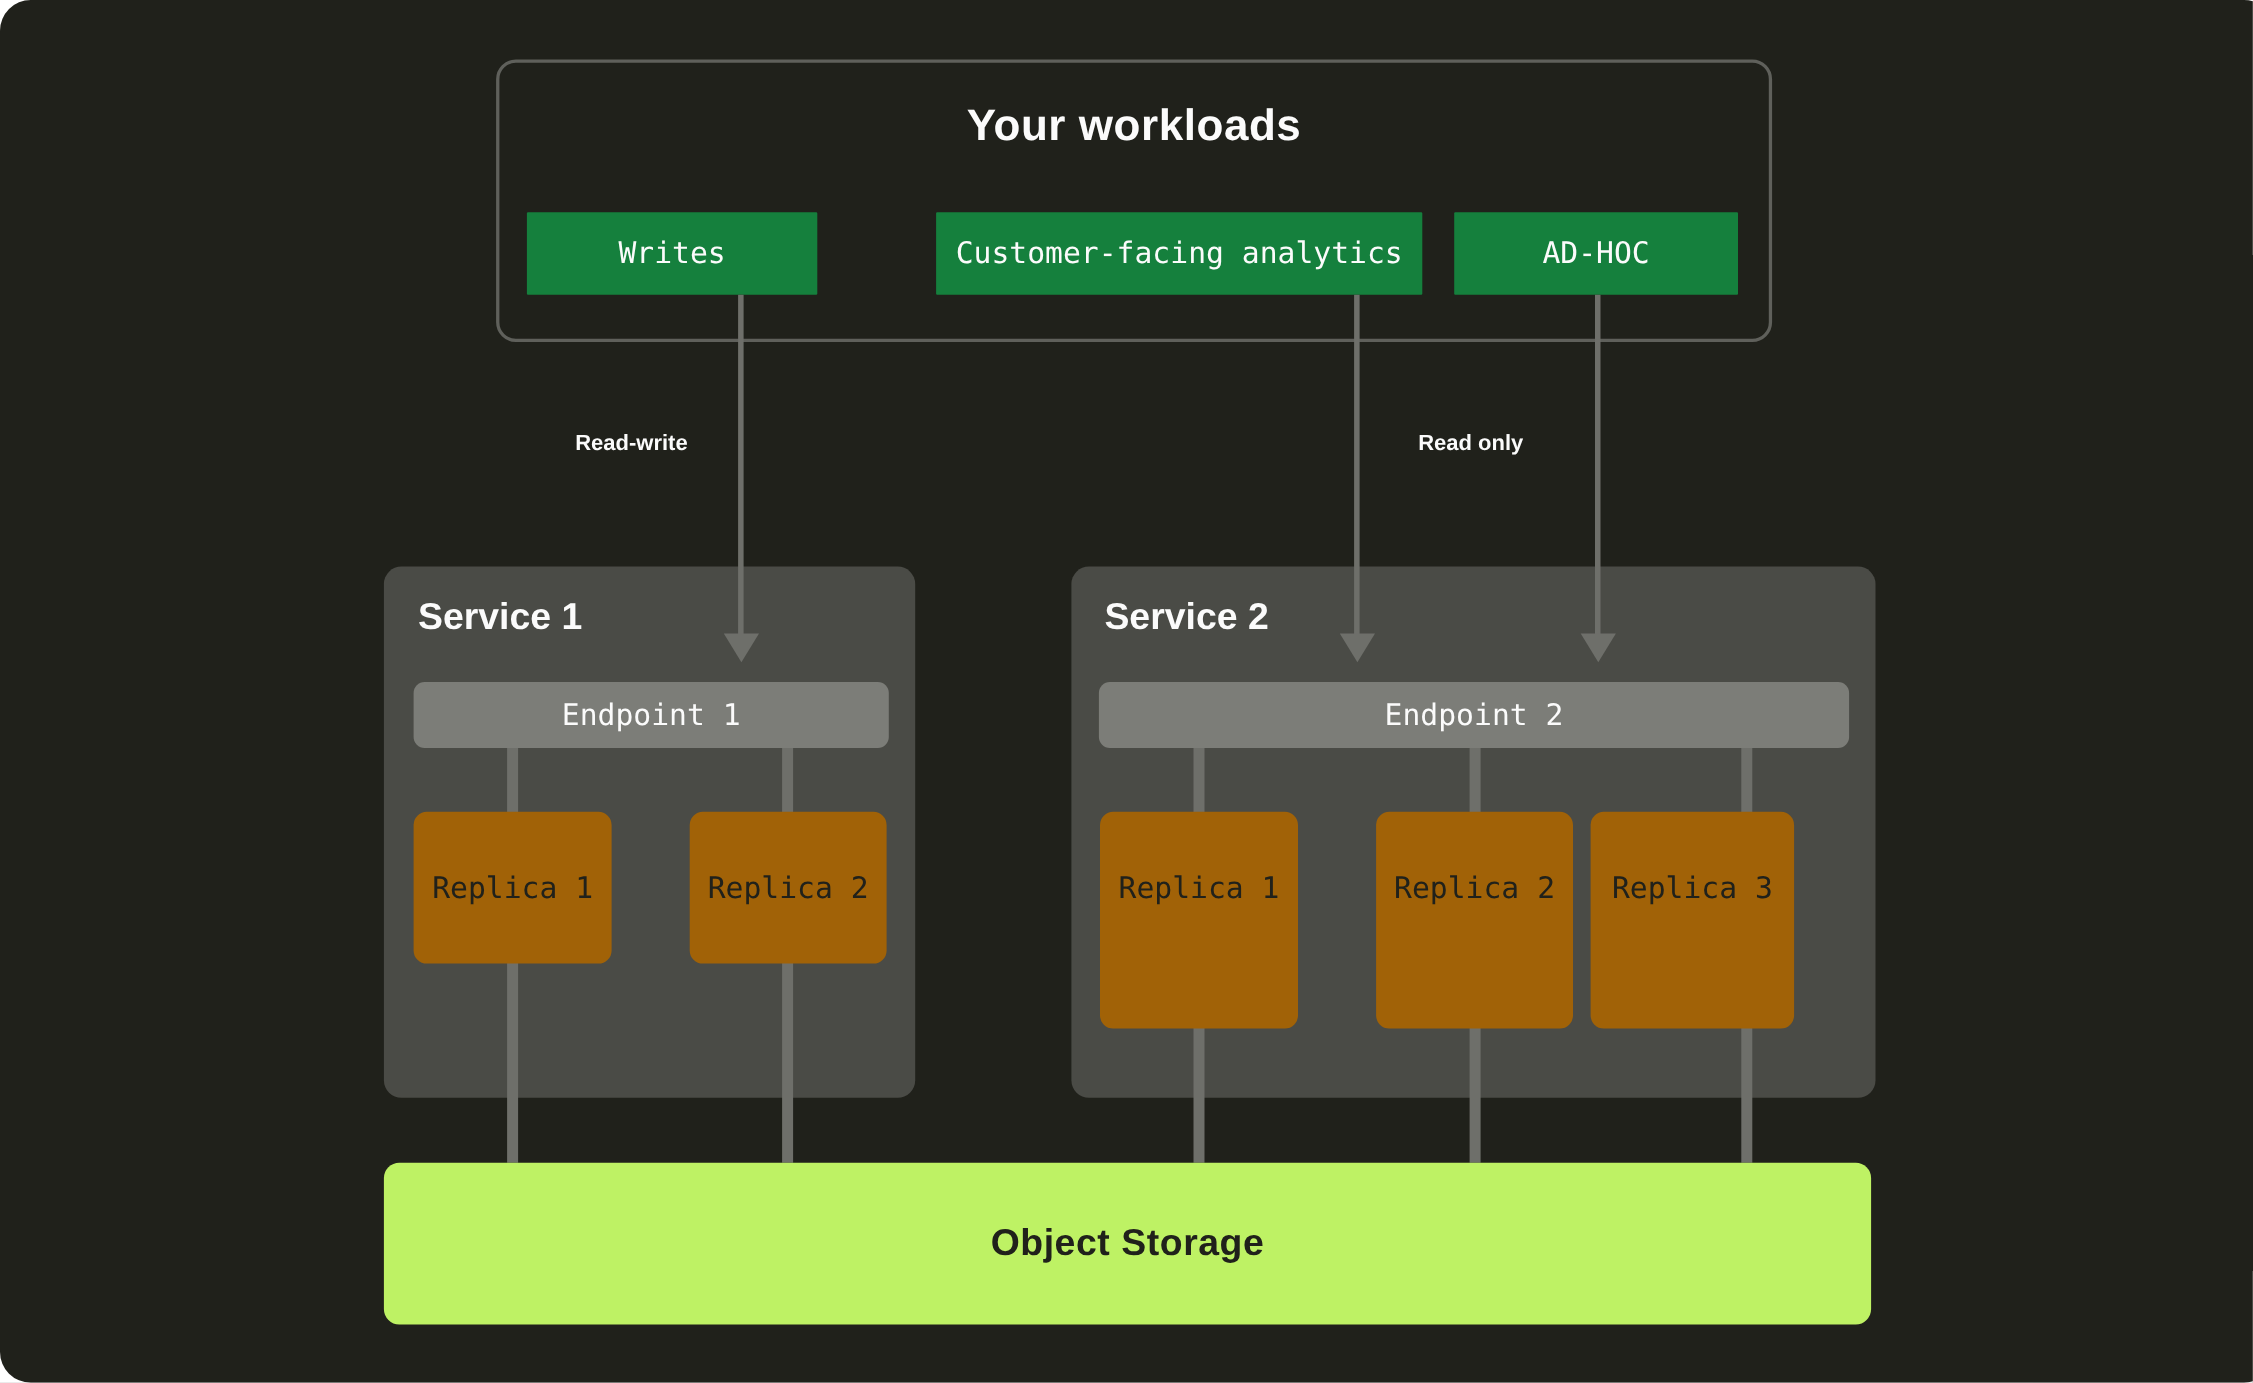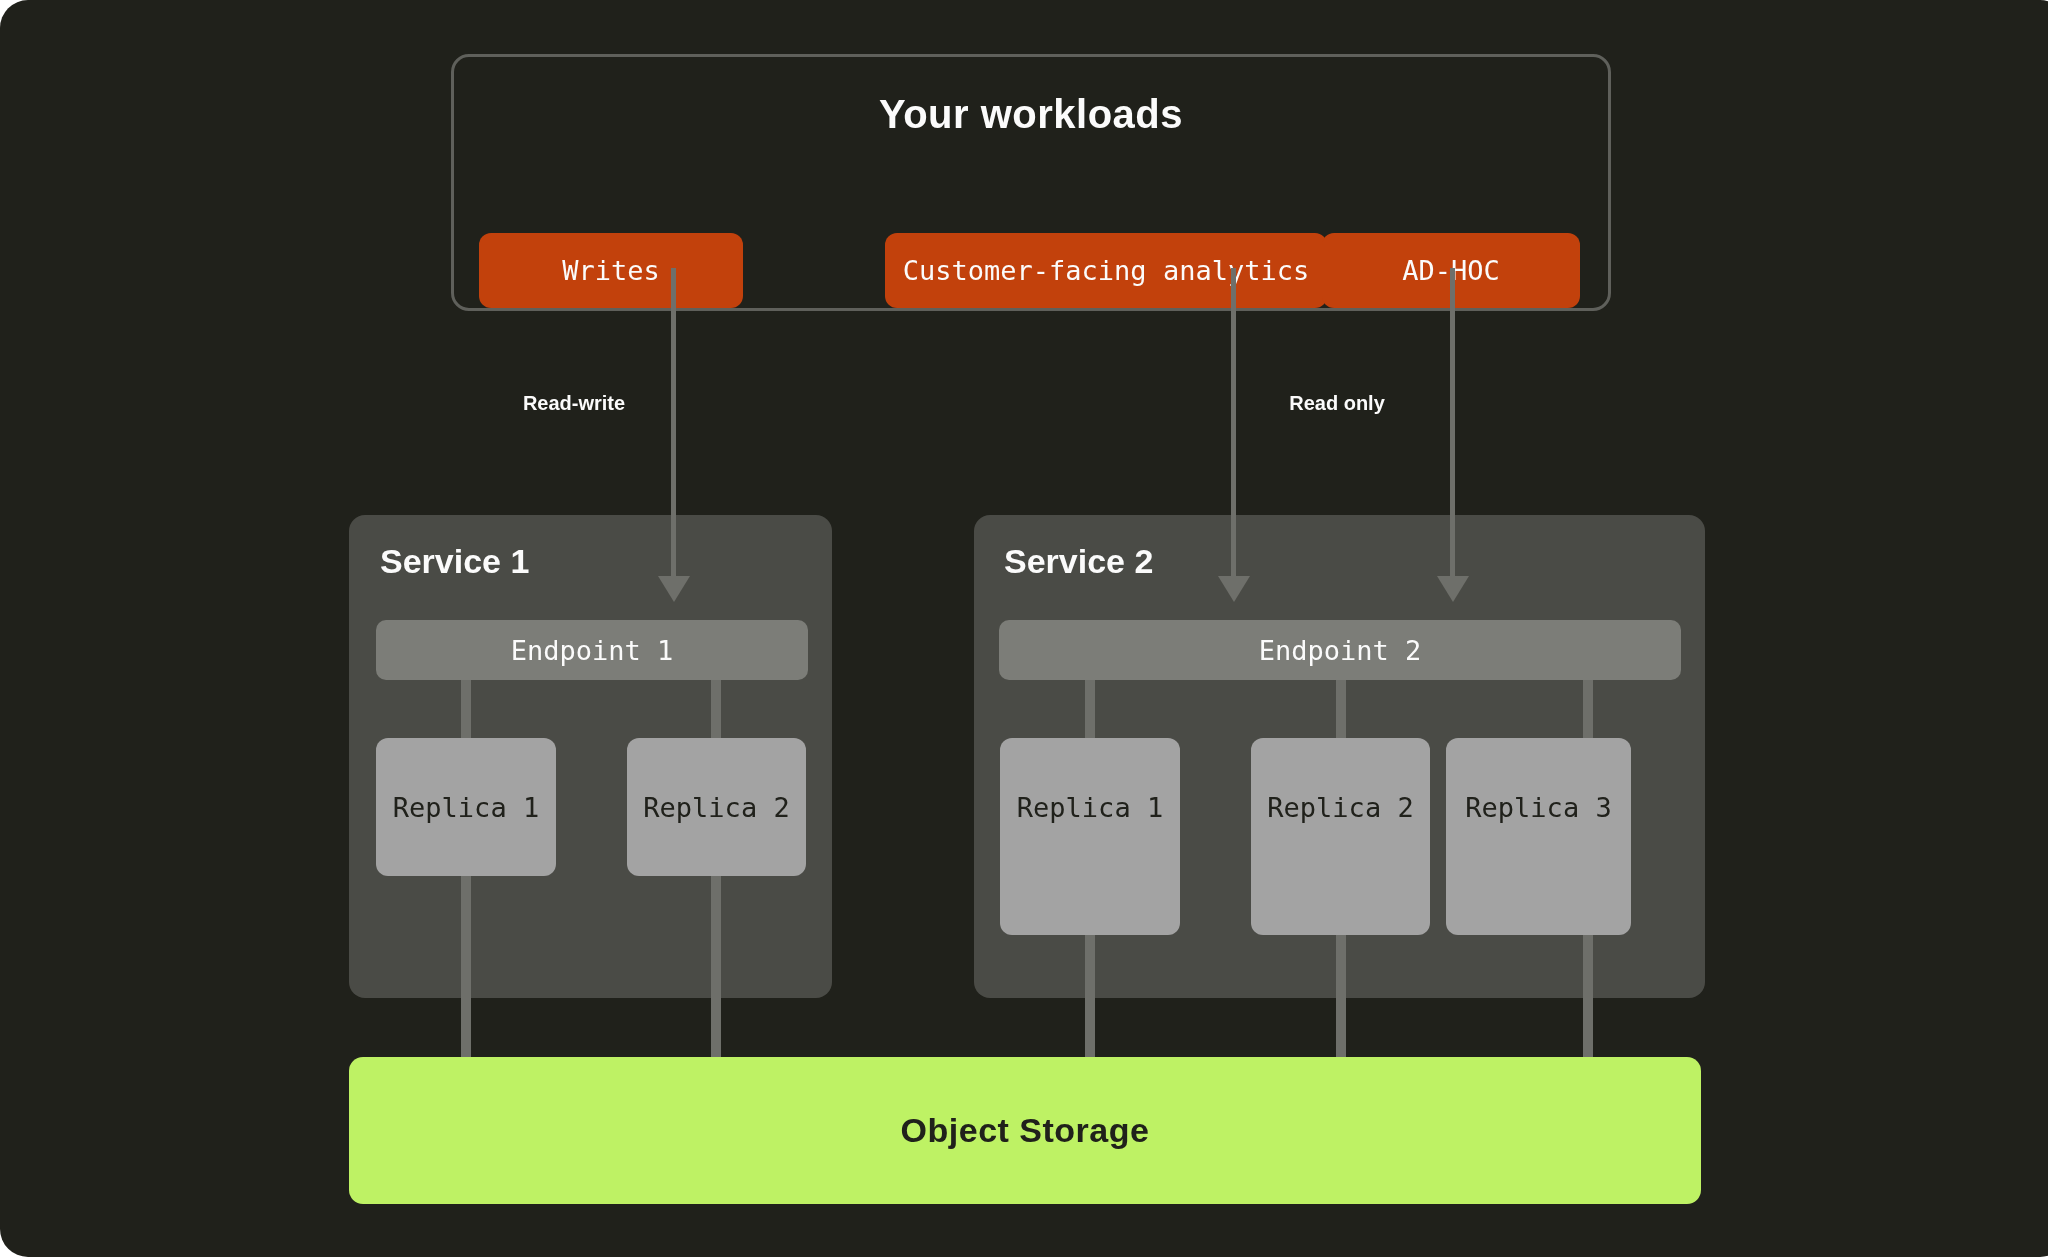--- a/index.html
+++ b/index.html
@@ -16,27 +16,27 @@
   .workloads-box{
     position:absolute;left:451px;top:54px;width:1160px;height:257px;
     box-sizing:border-box;border:3px solid #5f605b;border-radius:18px;
   }
   .workloads-title{
     position:absolute;left:451px;top:92px;width:1160px;
     text-align:center;color:#fbfbfb;font-size:40px;font-weight:700;
     letter-spacing:0.5px;
   }
   .chip{
-    position:absolute;top:193px;height:75px;border-radius:12px;
-    background:#c2410c;color:#fbfbfb;
+    position:absolute;top:193px;height:75px;border-radius:1px;
+    background:#15803d;color:#fbfbfb;
     font-family:"DejaVu Sans Mono", monospace;font-size:27px;
-    display:flex;align-items:center;justify-content:center;margin-top:40px;
+    display:flex;align-items:center;justify-content:center;
   }
   .chip-writes{left:479px;width:264px;}
-  .chip-cfa{left:885px;width:442px;}
+  .chip-cfa{left:851px;width:442px;}
   .chip-adhoc{left:1322px;width:258px;}
   
   .arrow-line{position:absolute;width:5px;background:#6e6f6a;z-index:2;}
   .arrow-head{
     position:absolute;width:0;height:0;z-index:2;
     border-left:16px solid transparent;border-right:16px solid transparent;
     border-top:26px solid #6e6f6a;
   }
   .a1-line{left:671px;top:268px;height:310px;}
   .a1-head{left:658px;top:576px;}
@@ -65,21 +65,21 @@
   .svc2-title{left:1004px;}
   .endpoint{
     position:absolute;top:620px;height:60px;background:#7c7d78;
     border-radius:10px;color:#fbfbfb;z-index:3;
     font-family:"DejaVu Sans Mono", monospace;font-size:27px;
     display:flex;align-items:center;justify-content:center;
   }
   .ep1{left:376px;width:432px;}
   .ep2{left:999px;width:682px;text-align:right;}
   .replica{
-    position:absolute;top:738px;background:#a3a3a3;border-radius:12px;
+    position:absolute;top:738px;background:#a16207;border-radius:12px;
     color:#20211b;z-index:3;
     font-family:"DejaVu Sans Mono", monospace;font-size:27px;
     display:flex;justify-content:center;align-items:flex-start;
     padding-top:54px;box-sizing:border-box;
   }
   .rep-s1{height:138px;}
   .rep-s2{height:197px;}
   .s1r1{left:376px;width:180px;}
   .s1r2{left:627px;width:179px;}
   .s2r1{left:1000px;width:180px;}

